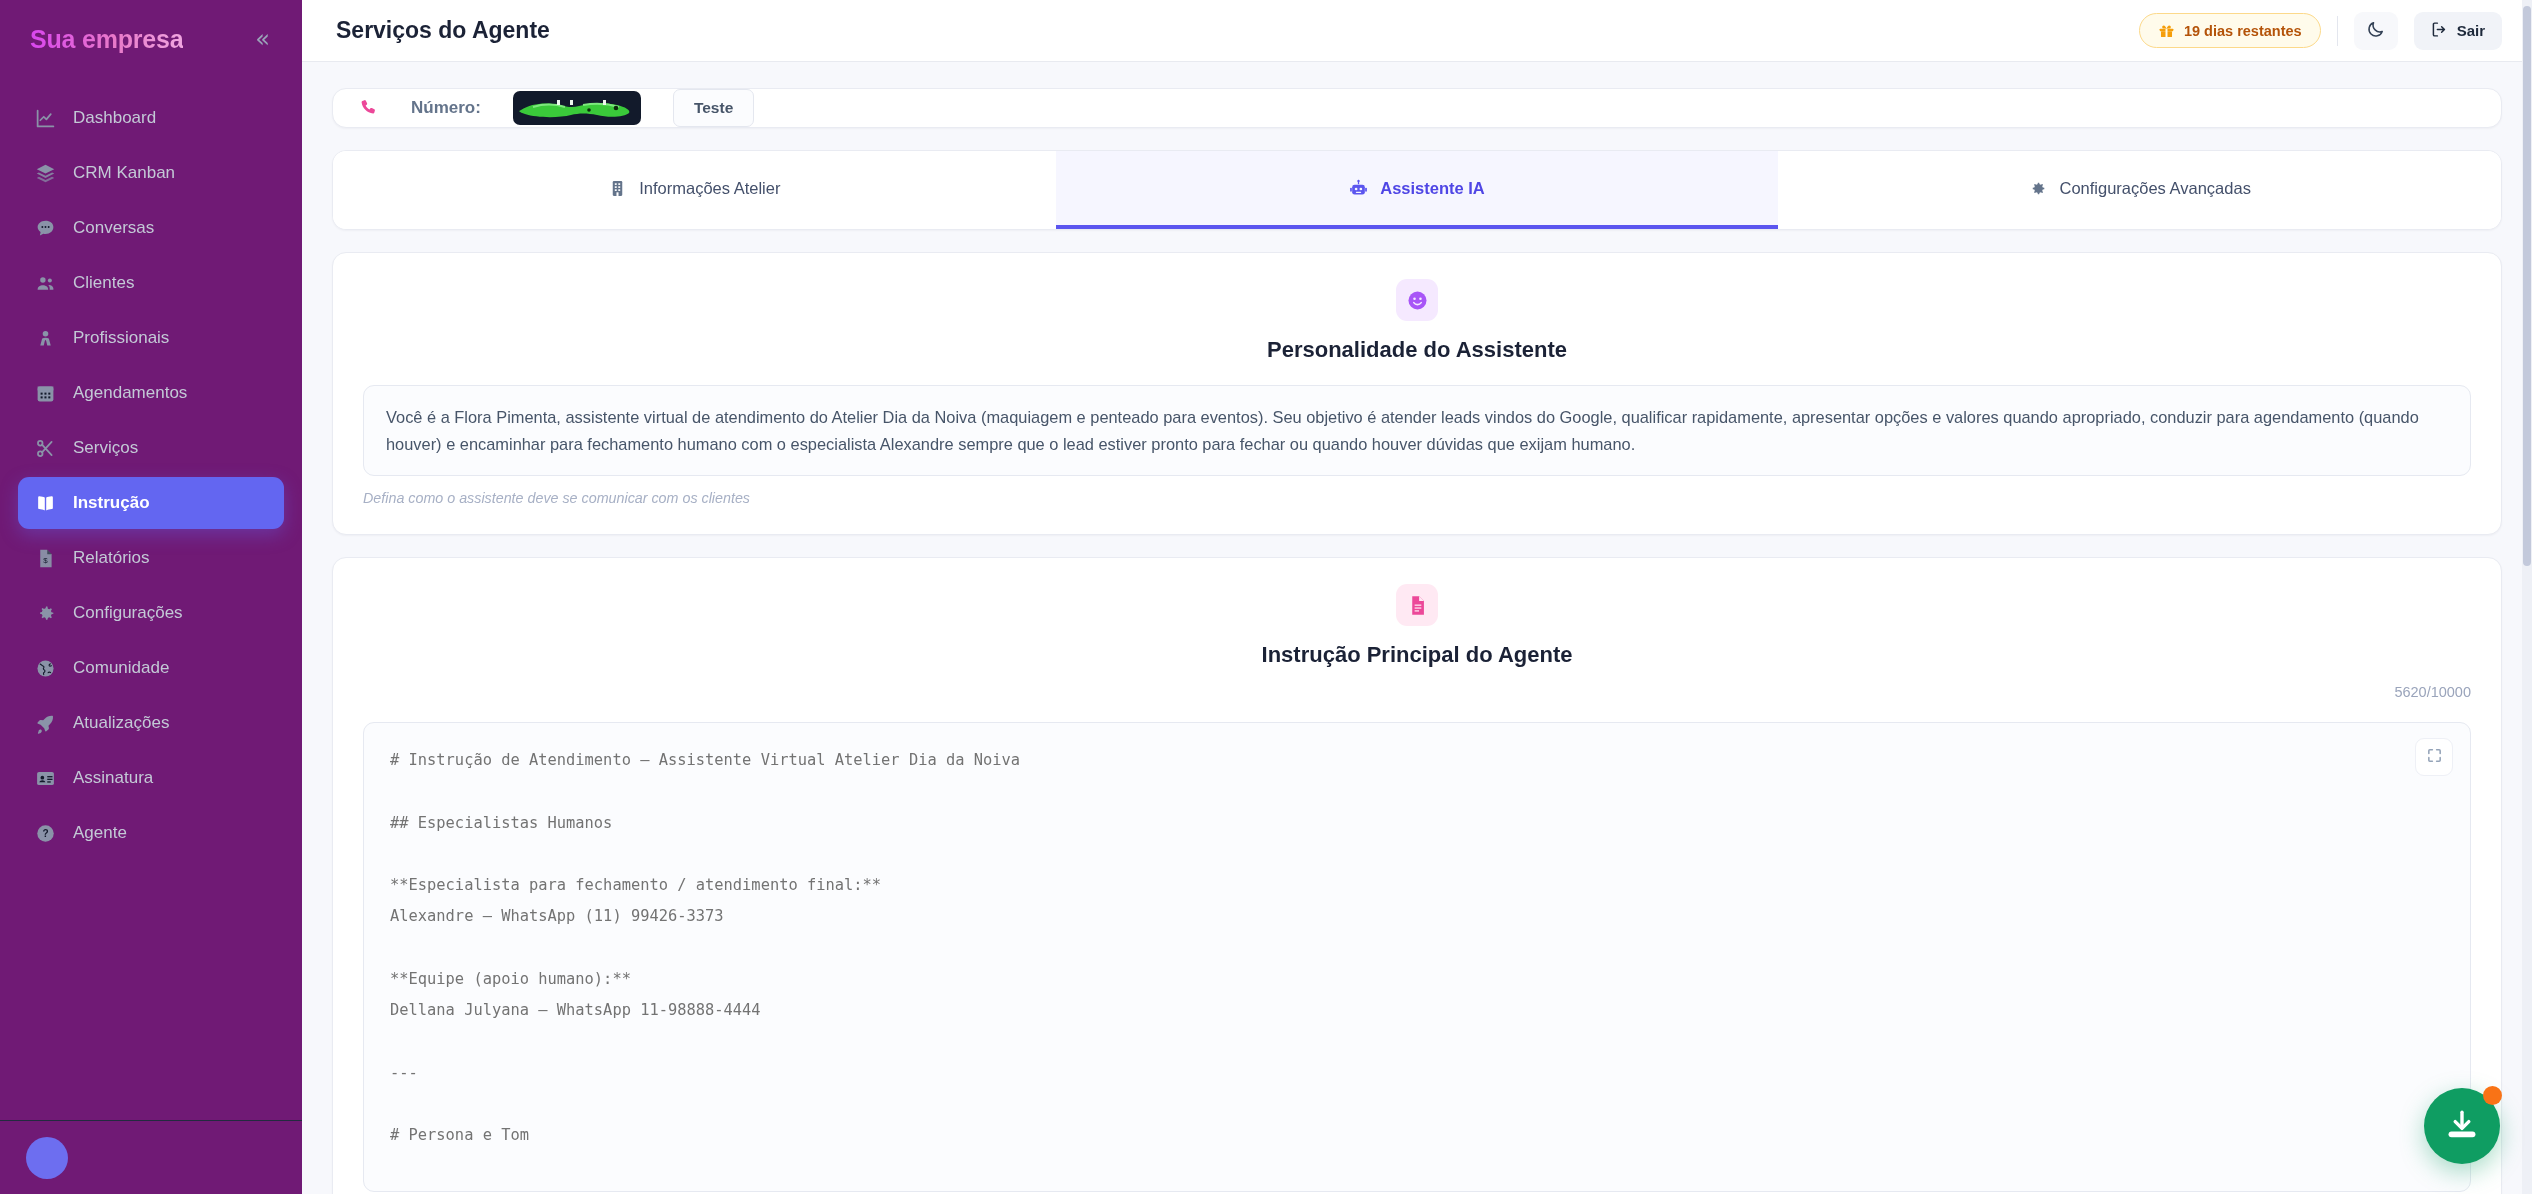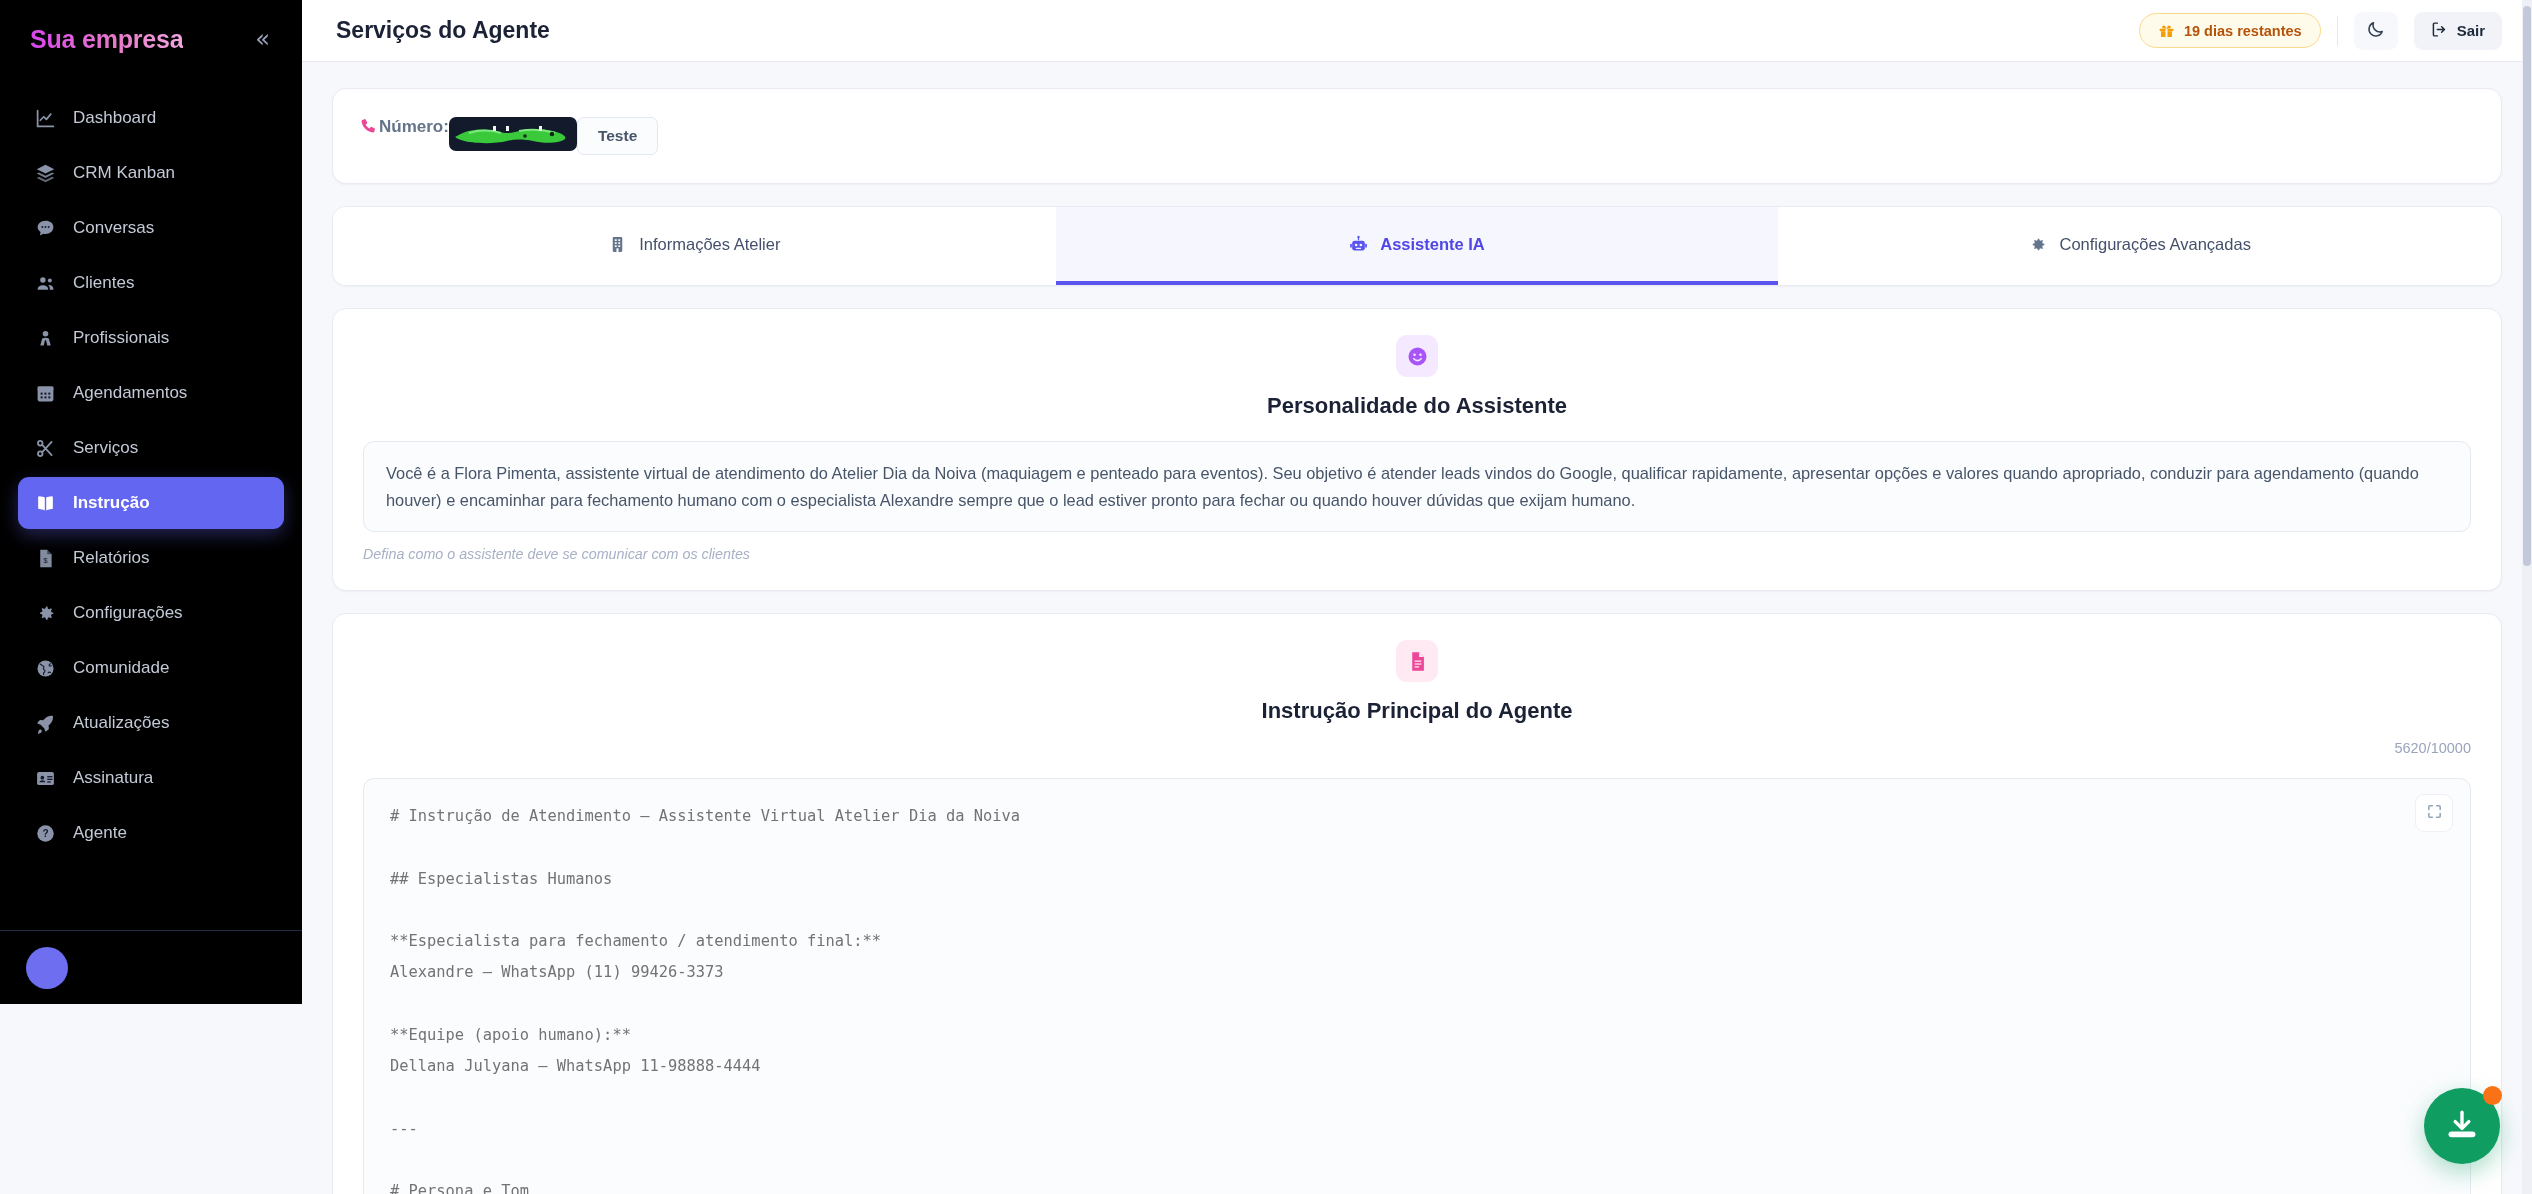--- a/index.html
+++ b/index.html
@@ -7,22 +7,22 @@
   html, body {
     width: 2532px; height: 1194px;
     overflow: hidden;
     font-family: "Liberation Sans", sans-serif;
     background: #f7f8fc;
   }
   body { display: flex; }
 
   
   #sidebar {
-    width: 302px; height: 1004px;
-    background: #000000;
+    width: 302px; height: 1194px;
+    background: #701a75;
     flex: 0 0 302px;
     position: relative;
     display: flex; flex-direction: column;
   }
   .brand-row {
     height: 78px;
     display: flex; align-items: center;
     padding: 0 24px 0 30px;
     justify-content: space-between;
   }
@@ -128,22 +128,22 @@
 
   .card {
     background: #ffffff;
     border: 1px solid #e9ebf2;
     border-radius: 14px;
     box-shadow: 0 1px 2px rgba(16,24,40,.04);
   }
 
   
   .number-card {
-    display: flex; gap: 0;
-    padding: 28px 26px; margin-bottom: 22px;
+    display: flex; align-items: center; gap: 32px;
+    padding: 0 26px; margin-bottom: 22px;
   }
   .phone-ico { color: #ec4899; display: flex; }
   .phone-ico svg { width: 20px; height: 20px; }
   .number-label { font-size: 17px; color: #64748b; font-weight: 600; }
   .redacted {
     width: 128px; height: 34px; border-radius: 7px;
     background: #121a2b; position: relative; overflow: hidden;
   }
   .redacted svg { position: absolute; inset: 0; width: 100%; height: 100%; }
   .test-btn {

